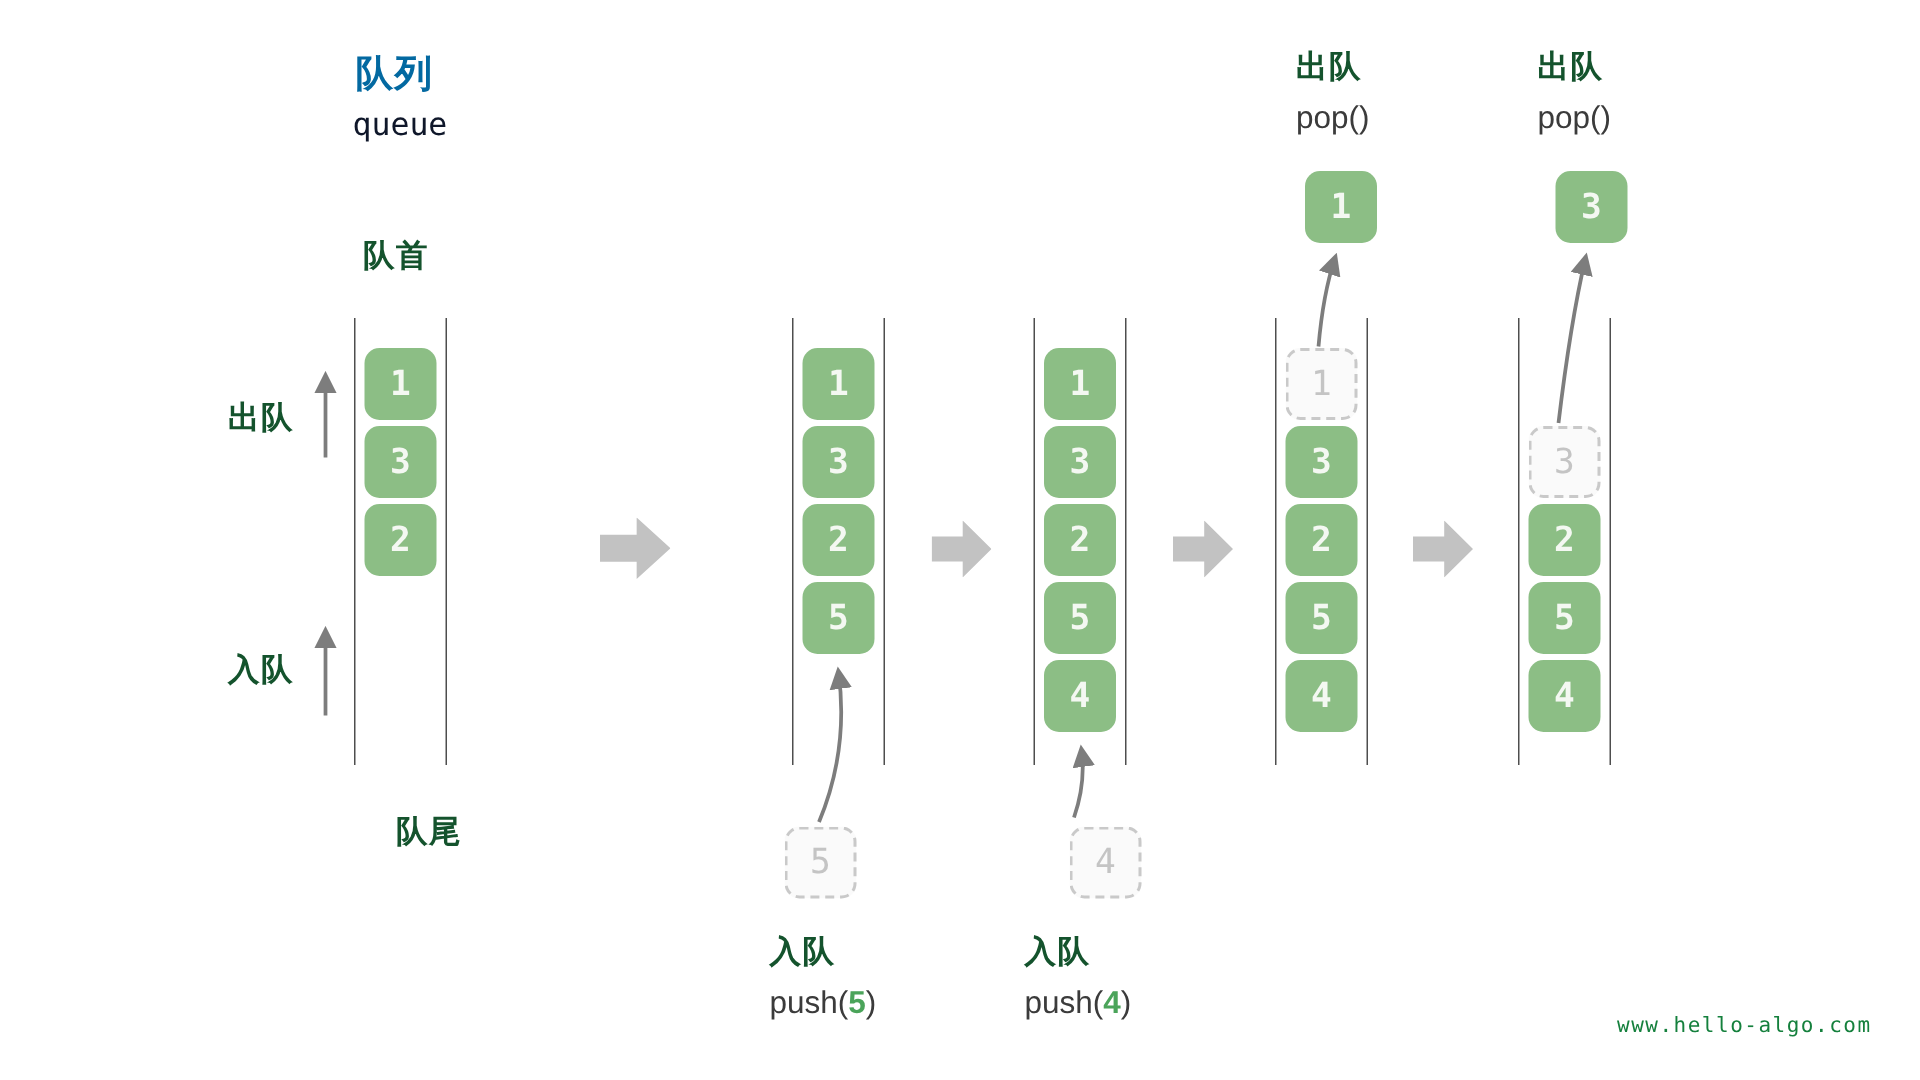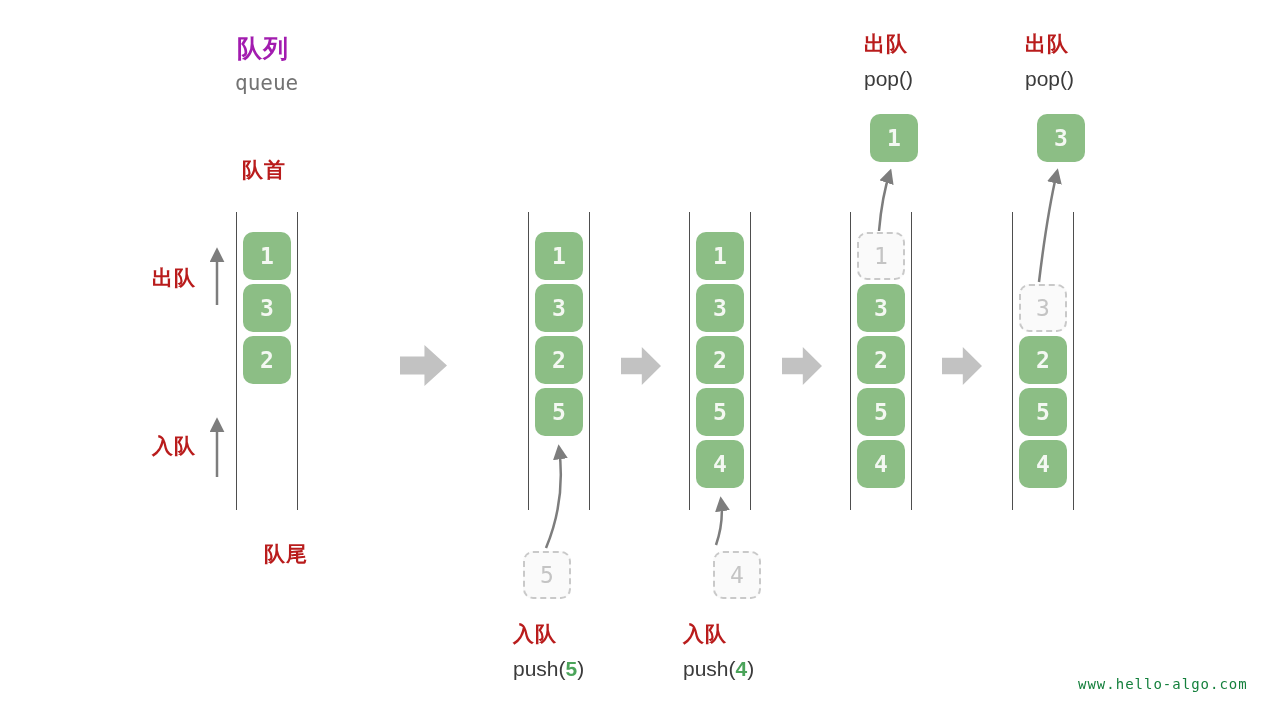--- a/index.html
+++ b/index.html
@@ -2,23 +2,23 @@
 <html><head>
 <meta charset="utf-8">
 <style>
   html,body{margin:0;padding:0;background:#ffffff;}
   .canvas{
     position:relative;width:1280px;height:720px;background:#ffffff;overflow:hidden;
     font-family:"Liberation Sans","DejaVu Sans",sans-serif;color:#3b3b3b;
   }
   .abs{position:absolute;}
   
-  .title-zh{font-size:25px;font-weight:700;color:#a21caf;letter-spacing:1px;}
-  .title-en{font-size:21px;font-family:"DejaVu Sans Mono","Liberation Mono",monospace;color:#737373;}
-  .zh-label{font-size:21px;font-weight:700;color:#b91c1c;letter-spacing:1px;white-space:nowrap;}
+  .title-zh{font-size:25px;font-weight:700;color:#0369a1;letter-spacing:1px;}
+  .title-en{font-size:21px;font-family:"DejaVu Sans Mono","Liberation Mono",monospace;color:#0f172a;}
+  .zh-label{font-size:21px;font-weight:700;color:#14532d;letter-spacing:1px;white-space:nowrap;}
   .code{font-family:Liberation Sans, sans-serif;font-size:21px;color:#3b3b3b;white-space:nowrap;}
   .code .arg{color:#4ba45a;font-weight:700;}
   
   .qcol{
     position:absolute;top:212px;height:298px;width:60px;
     border-left:1.5px solid #4e4e4e;border-right:1.5px solid #4e4e4e;
   }
   .qbox{
     position:absolute;left:50%;margin-left:-24px;width:48px;height:48px;
     background:#8cbe85;border-radius:10px;box-sizing:border-box;

